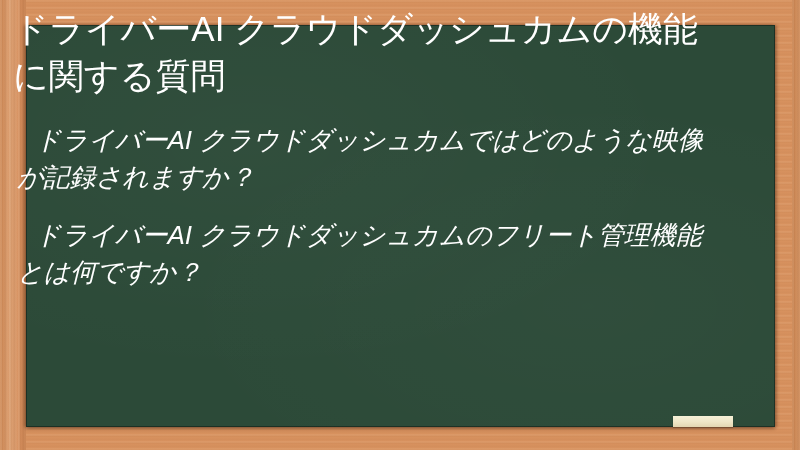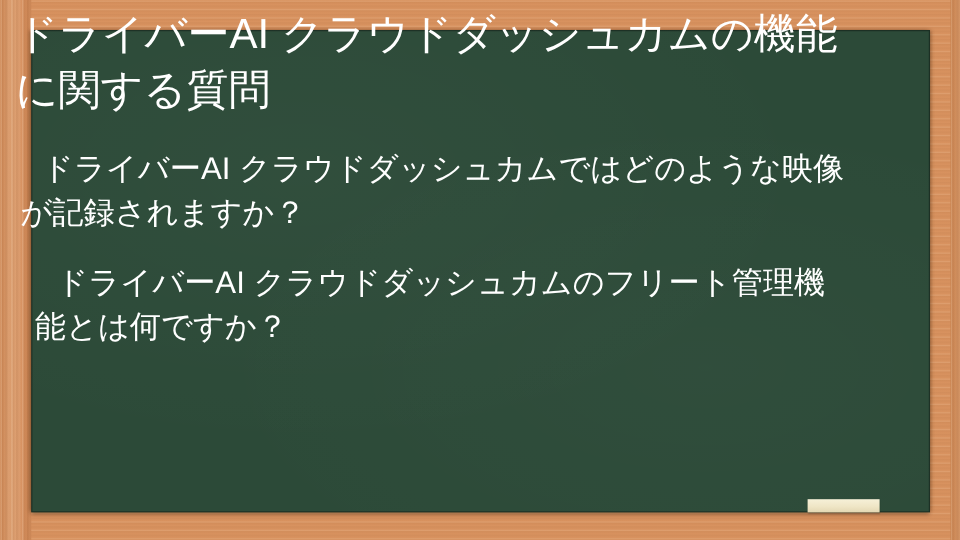--- a/index.html
+++ b/index.html
@@ -139,22 +139,23 @@
   }
   .qa-item {
     color: #ffffff;
     font-size: 26px;
     line-height: 37px;
     font-weight: 400;
     padding-left: 4px;
     text-indent: 18px;
     margin-bottom: 21px;
     white-space: pre-wrap;
+    font-style: italic;
   }
-  .qa-item:last-child { margin-bottom: 0; margin-left: 12px; }
+  .qa-item:last-child { margin-bottom: 0; }
 </style>
 </head>
 <body>
 
 <div class="slide">
 
   <div class="frame">
     <div class="frame-h-grain"></div>
     <div class="stile stile-left"></div>
     <div class="stile stile-right"></div>

